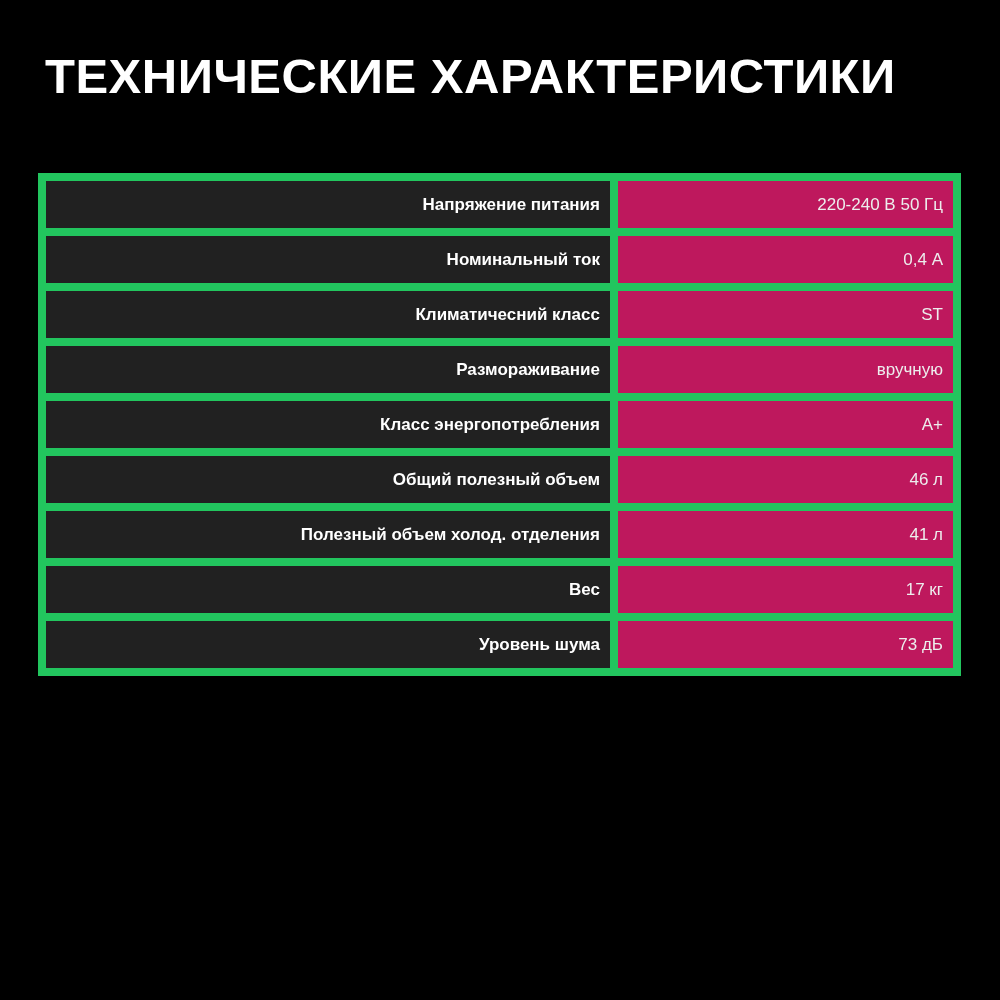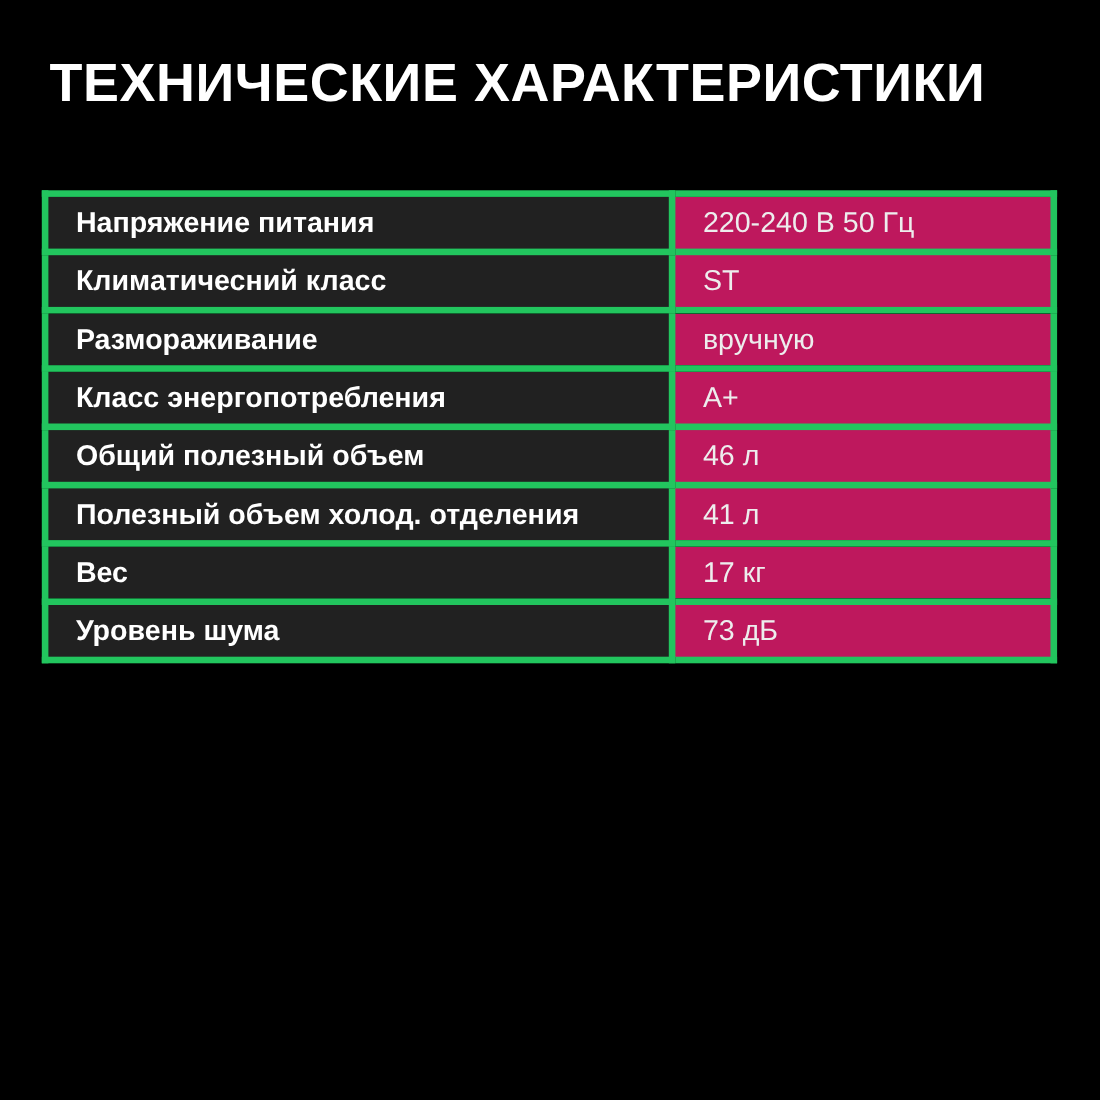--- a/index.html
+++ b/index.html
@@ -28,27 +28,28 @@
   }
   table.specs {
     position: absolute;
     left: 38px;
     top: 173px;
     width: 923px;
     border-collapse: collapse;
     table-layout: fixed;
   }
   table.specs td {
-    border: 6px solid #22c55e;
+    border: 8px solid #22c55e;
     height: 47px;
-    font-size: 26px;
+    font-size: 17px;
     padding: 0 10px 0 25px;
     vertical-align: middle;
     white-space: nowrap;
     overflow: hidden;
+    text-align: right;
   }
   td.spec-label {
     width: 529px;
     background: #212121;
     color: #ffffff;
     font-weight: 700;
   }
   td.spec-value {
     background: #be185d;
     color: #ededed;
@@ -58,20 +59,24 @@
 </head>
 <body>
 
 <h1 class="page-title">ТЕХНИЧЕСКИЕ ХАРАКТЕРИСТИКИ</h1>
 
 <table class="specs">
   <tbody>
     <tr>
       <td class="spec-label">Напряжение питания</td>
       <td class="spec-value">220-240 В 50 Гц</td>
+    </tr>
+    <tr>
+      <td class="spec-label">Номинальный ток</td>
+      <td class="spec-value">0,4 А</td>
     </tr>
     <tr>
       <td class="spec-label">Климатичесний класс</td>
       <td class="spec-value">ST</td>
     </tr>
     <tr>
       <td class="spec-label">Размораживание</td>
       <td class="spec-value">вручную</td>
     </tr>
     <tr>

